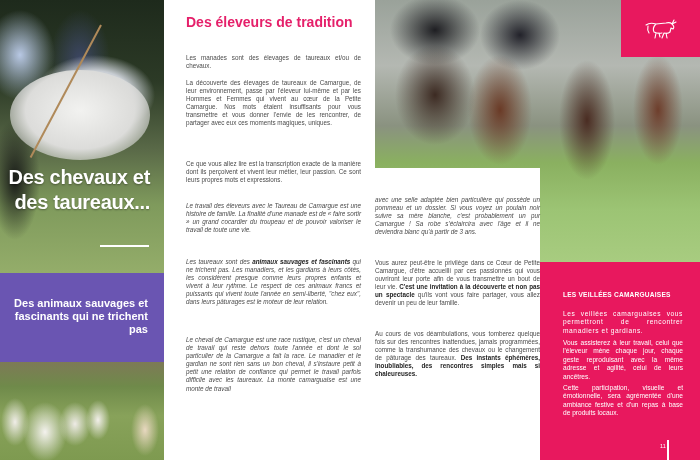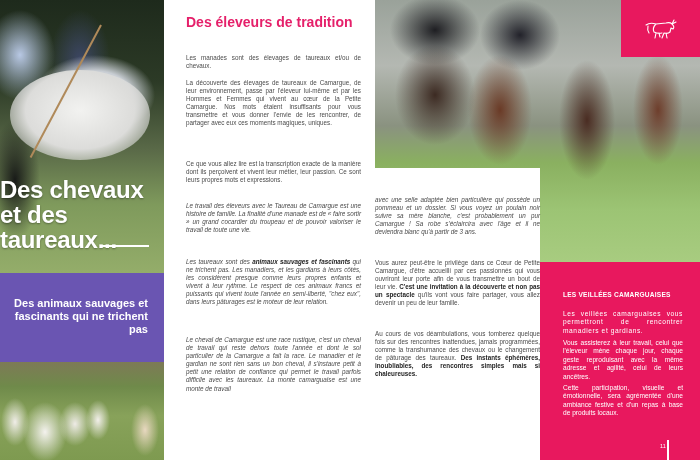--- a/index.html
+++ b/index.html
@@ -18,22 +18,22 @@
         linear-gradient(180deg, #1e2a1c 0%, #2c3a26 30%, #5a6a48 55%, #7f9a5c 75%, #94ad6a 100%);
     }
     .horse-body {
       position: absolute; left: 10px; top: 70px; width: 140px; height: 90px;
       background: radial-gradient(ellipse at 50% 45%, #f2f2f0 0%, #dcdcda 55%, rgba(200,200,200,0) 100%);
       border-radius: 50%;
     }
     .rider-pole { position: absolute; left: 100px; top: 25px; width: 2px; height: 150px; background: #b08a5a; transform: rotate(28deg); transform-origin: top; }
     .headline {
       position: absolute; right: 14px; top: 165px; width: 150px;
-      text-align: left; color: #ffffff; font-weight: bold; font-size: 24px; line-height: 25px;
-      letter-spacing: -0.3px; text-shadow: 0 1px 2px rgba(0,0,0,0.35); margin-top: 12px;
+      text-align: right; color: #ffffff; font-weight: bold; font-size: 20px; line-height: 25px;
+      letter-spacing: -0.3px; text-shadow: 0 1px 2px rgba(0,0,0,0.35);
     }
     .headline-rule { position: absolute; left: 100px; top: 245px; width: 49px; height: 2px; background: #ffffff; }
     .purple-band {
       position: absolute; left: 0; top: 273px; width: 164px; height: 89px; background: #6a55b2;
     }
     .purple-band-text {
       position: absolute; right: 16px; top: 297px; width: 150px; text-align: right;
       color: #ffffff; font-weight: bold; font-size: 11px; line-height: 13px;
     }
     .photo-horses {

